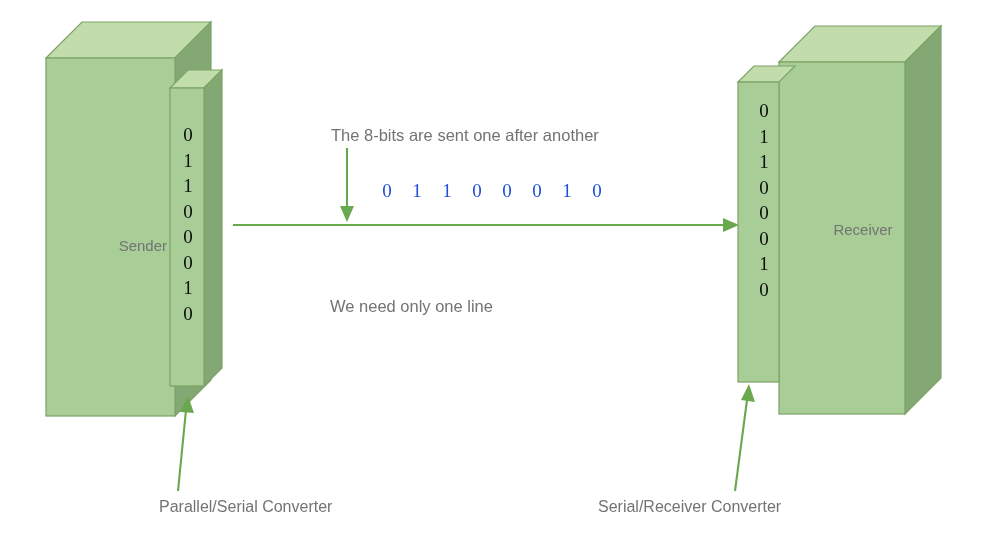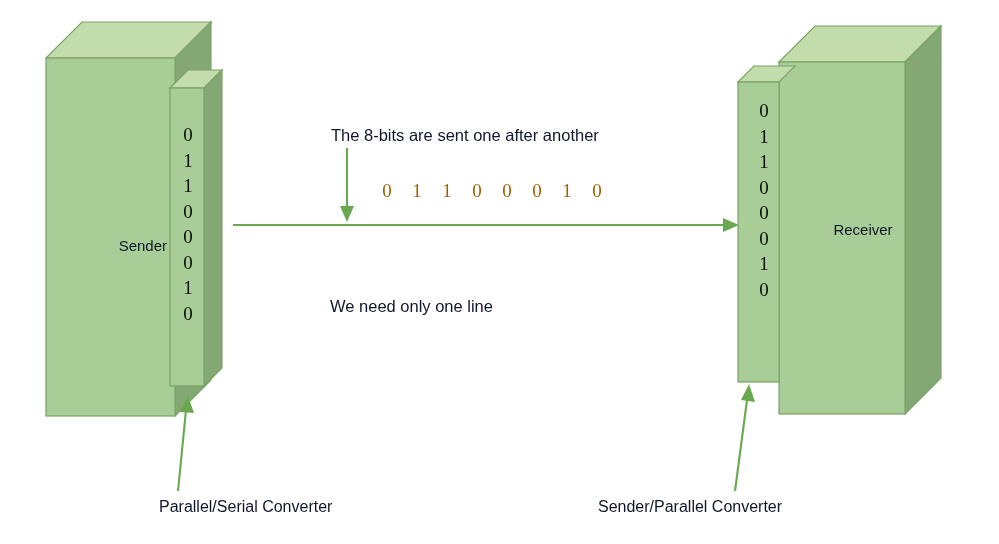--- a/index.html
+++ b/index.html
@@ -15,27 +15,27 @@
     overflow: hidden;
     font-family: "Liberation Sans", sans-serif;
   }
   #diagram-svg {
     position: absolute;
     left: 0;
     top: 0;
   }
   .lbl {
     position: absolute;
-    color: #0f172a;
+    color: #737373;
     white-space: nowrap;
     font-family: "Liberation Sans", sans-serif;
   }
   .serif-num {
     font-family: "Liberation Serif", serif;
-    color: #a16207;
+    color: #1d4ed8;
     white-space: nowrap;
   }
   #sender-label {
     left: 62px;
     top: 237px;
     width: 105px;
     text-align: right;
     font-size: 15px;
   }
   #receiver-label {
@@ -141,21 +141,21 @@
   <div class="lbl" id="sender-label">Sender</div>
 
   <div class="lbl" id="receiver-label">Receiver</div>
 
   <div class="lbl" id="sent-note">The 8-bits are sent one after another</div>
 
   <div class="lbl" id="oneline-note">We need only one line</div>
 
   <div class="lbl" id="ps-converter-label">Parallel/Serial Converter</div>
 
-  <div class="lbl" id="sp-converter-label">Sender/Parallel Converter</div>
+  <div class="lbl" id="sp-converter-label">Serial/Receiver Converter</div>
 
   <div class="serif-num" id="serial-bits"><span>0</span><span>1</span><span>1</span><span>0</span><span>0</span><span>0</span><span>1</span><span>0</span></div>
 
   <div class="bitcol" id="sender-bits">
       <div>0</div>
       <div>1</div>
       <div>1</div>
       <div>0</div>
       <div>0</div>
       <div>0</div>

